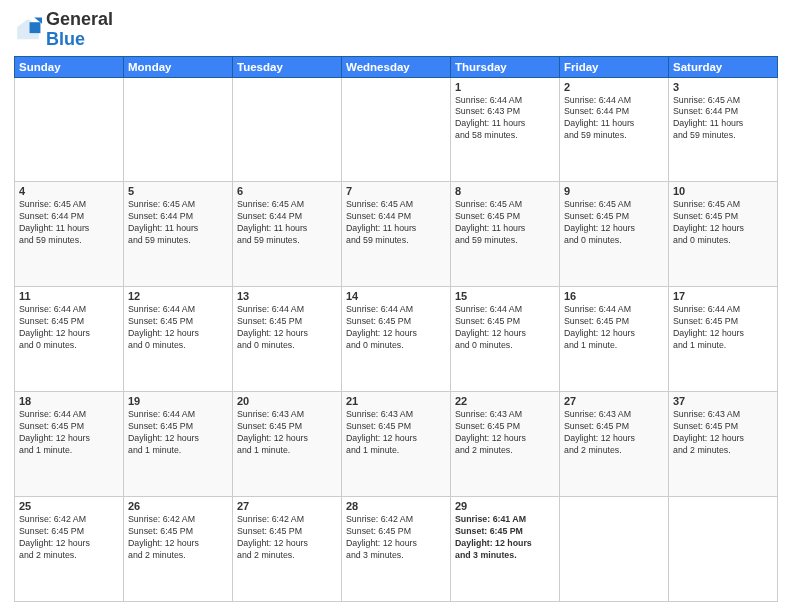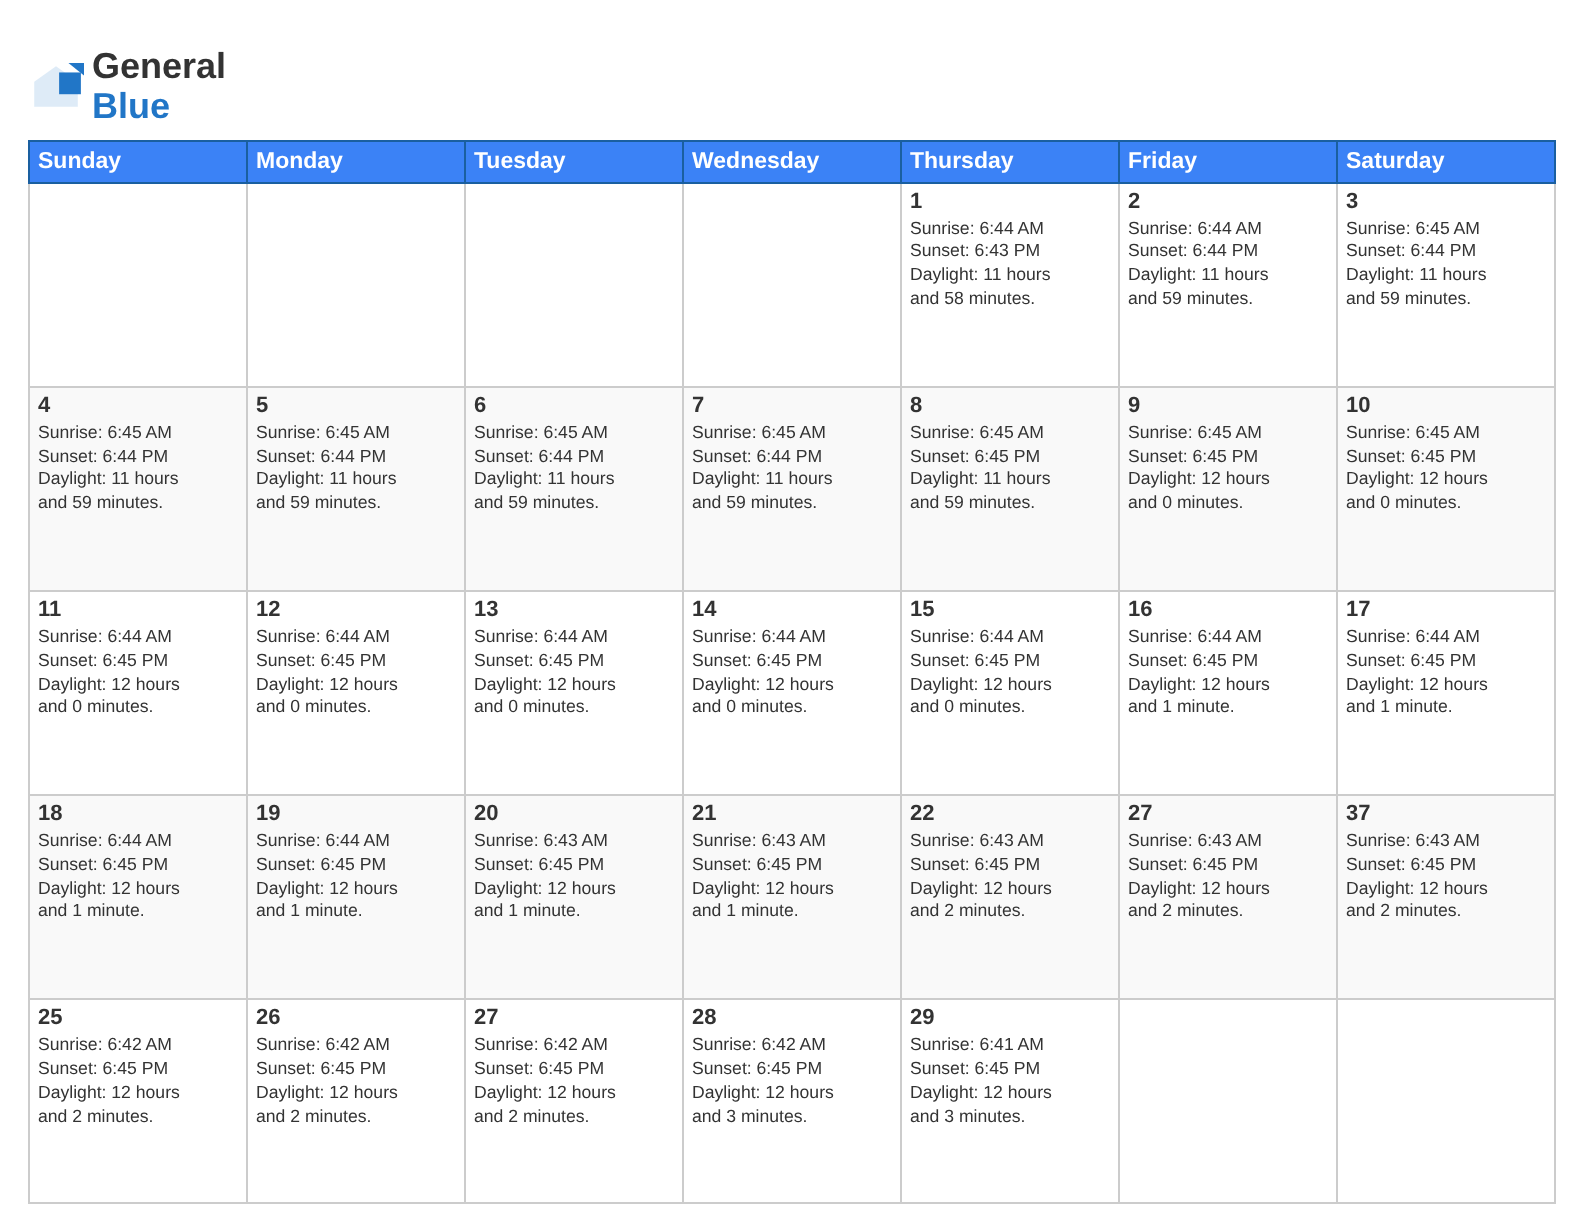--- a/index.html
+++ b/index.html
@@ -20,21 +20,20 @@
     .header {
       display: flex;
       justify-content: space-between;
       align-items: flex-start;
       margin-bottom: 6px;
     }
     .logo {
       display: flex;
       align-items: center;
       gap: 4px;
-      margin-top: 14px;
     }
     .logo-text {
       font-size: 18px;
       font-weight: bold;
       line-height: 1.1;
     }
     .logo-general { color: #333; }
     .logo-blue { color: #2176C7; }
     .logo-icon {
       width: 28px;
@@ -344,21 +343,21 @@
           </td>
           <td>
             <span class="day-number">28</span>
             <div class="day-info" style="white-space: pre-line;">Sunrise: 6:42 AM
 Sunset: 6:45 PM
 Daylight: 12 hours
 and 3 minutes.</div>
           </td>
           <td>
             <span class="day-number">29</span>
-            <div class="day-info" style="white-space: pre-line;">Sunrise: 6:41 AM
+            <div class="day-info" style="white-space: pre-line; font-weight: bold;">Sunrise: 6:41 AM
 Sunset: 6:45 PM
 Daylight: 12 hours
 and 3 minutes.</div>
           </td>
           <td></td>
           <td></td>
         </tr>
       </tbody>
   </table>
 

